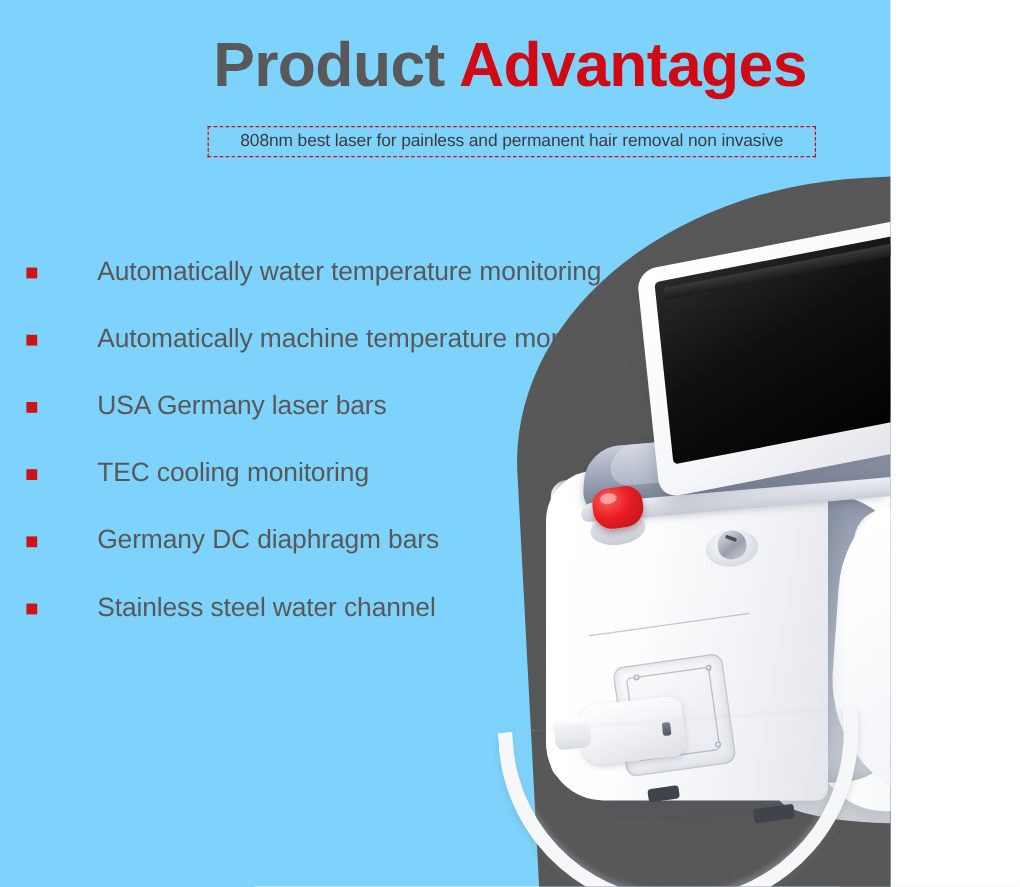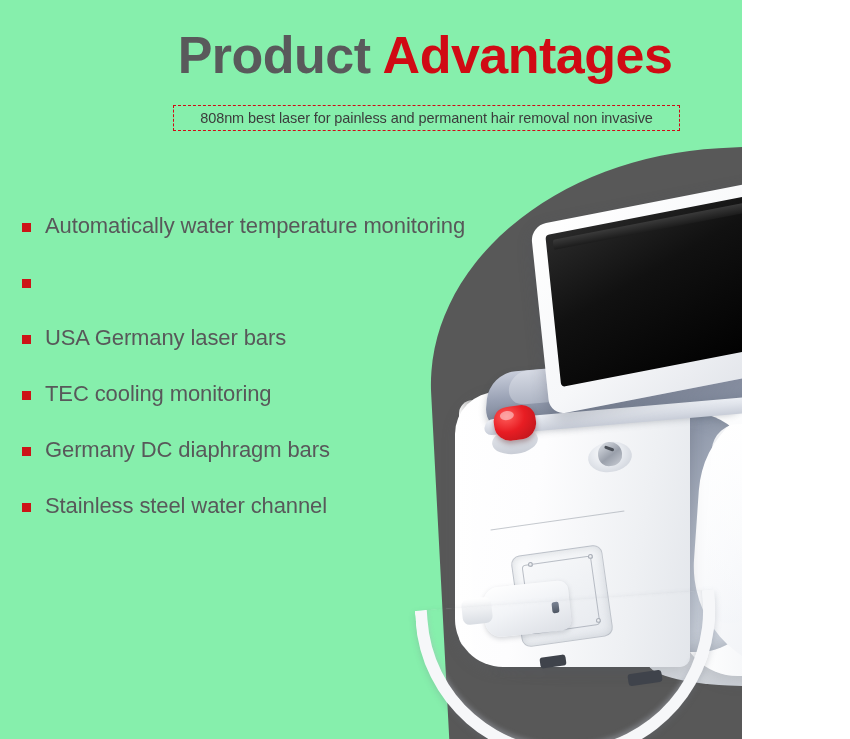--- a/index.html
+++ b/index.html
@@ -4,21 +4,21 @@
 <title>Product Advantages</title>
 <style>
   * { margin:0; padding:0; box-sizing:border-box; }
   html,body{ background:#ffffff; }
   body{
     width:850px; height:739px;
     font-family:"Liberation Sans","DejaVu Sans",sans-serif;
     overflow:hidden;
     position:relative;
   }
-  #page{ position:relative; width:742px; height:739px; background:#86efac; overflow:hidden; }
+  #page{ position:relative; width:742px; height:739px; background:#7dd3fc; overflow:hidden; }
 
   
   #header{ position:absolute; left:0; top:0; width:850px; height:130px; z-index:40; }
 
   #title{
     position:absolute; left:0; top:26px; width:850px;
     text-align:center; white-space:nowrap;
     font-size:52px; font-weight:bold; letter-spacing:-0.5px;
     line-height:58px;
   }
@@ -33,21 +33,21 @@
   }
   #subtitle-text{
     font-size:14.5px; color:#3c3c3c; white-space:nowrap;
     letter-spacing:-0.1px;
   }
 
   
   #features{ position:absolute; left:22px; top:213px; width:560px; z-index:30; }
   .feature{
     display:flex; align-items:center;
-    height:26px; margin-bottom:30px;
+    height:26px; margin-bottom:30px;gap:36px;
   }
   .feature:last-child{ margin-bottom:14px; }
   .bullet{
     width:9px; height:9px; background:#cc1417;
     flex:0 0 auto; margin-right:14px; margin-top:2px;
   }
   .feature-label{
     font-size:22px; color:#58585a; white-space:nowrap;
     line-height:26px; letter-spacing:-0.1px;
   }
@@ -357,20 +357,21 @@
 
   <div id="features">
 
     <div class="feature">
       <span class="bullet"></span>
       <span class="feature-label">Automatically water temperature monitoring</span>
     </div>
 
     <div class="feature">
       <span class="bullet"></span>
+      <span class="feature-label">Automatically machine temperature monitoring</span>
     </div>
 
     <div class="feature">
       <span class="bullet"></span>
       <span class="feature-label">USA Germany laser bars</span>
     </div>
 
     <div class="feature">
       <span class="bullet"></span>
       <span class="feature-label">TEC cooling monitoring</span>

